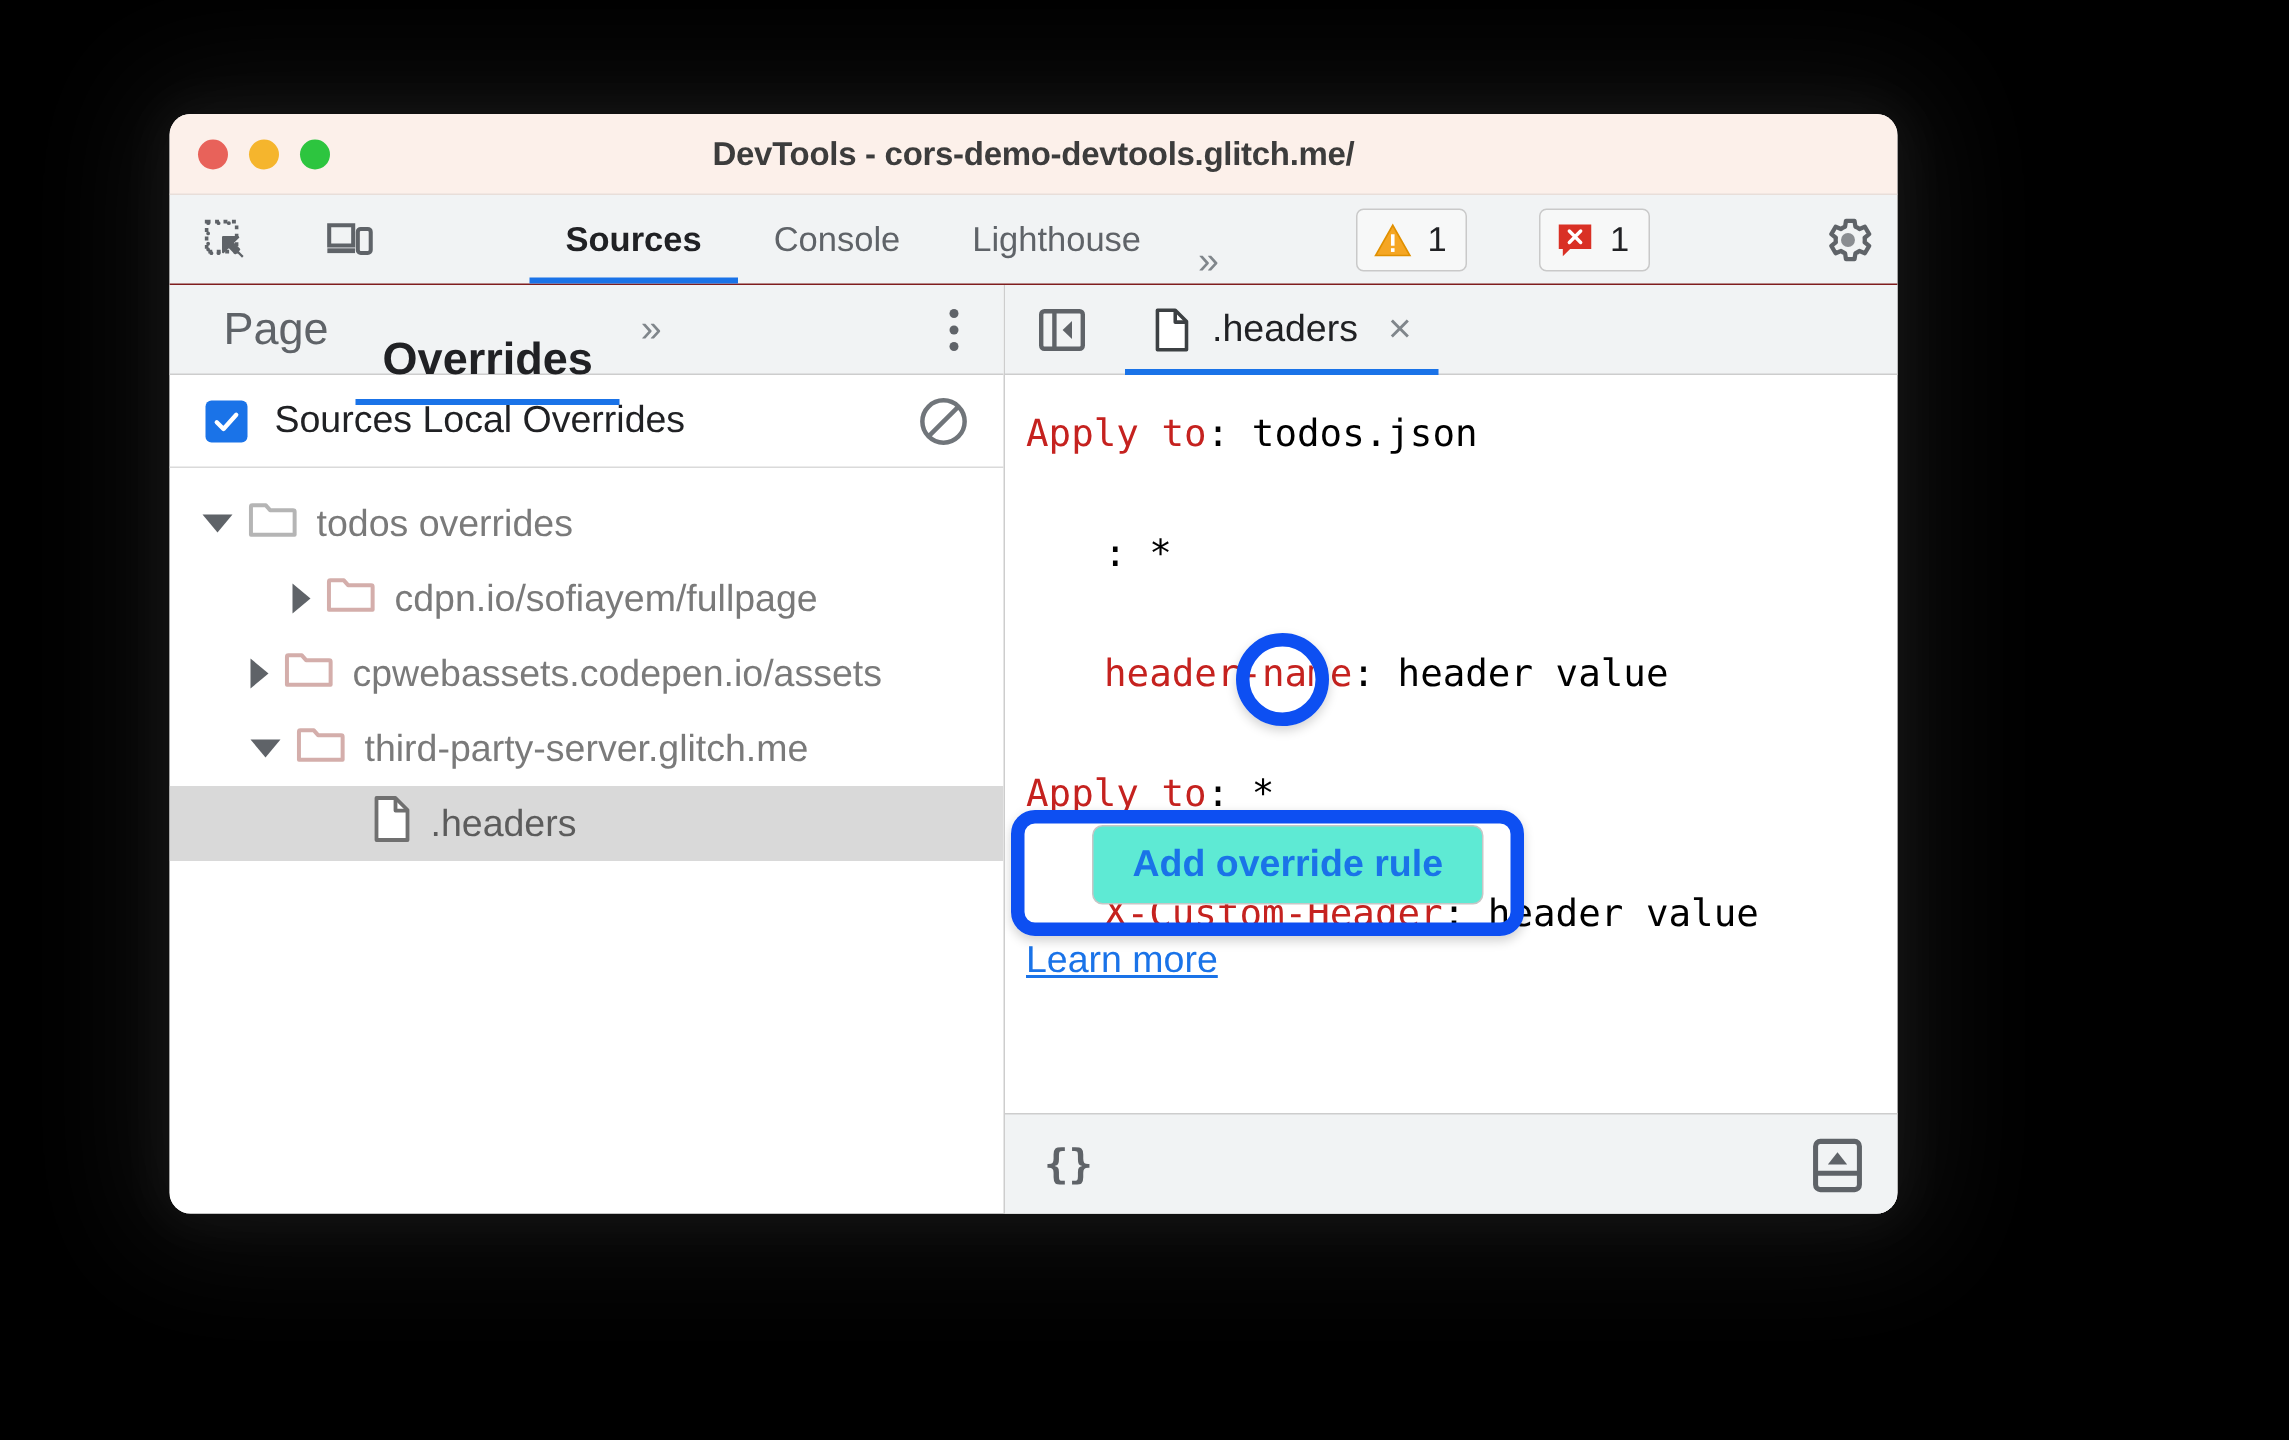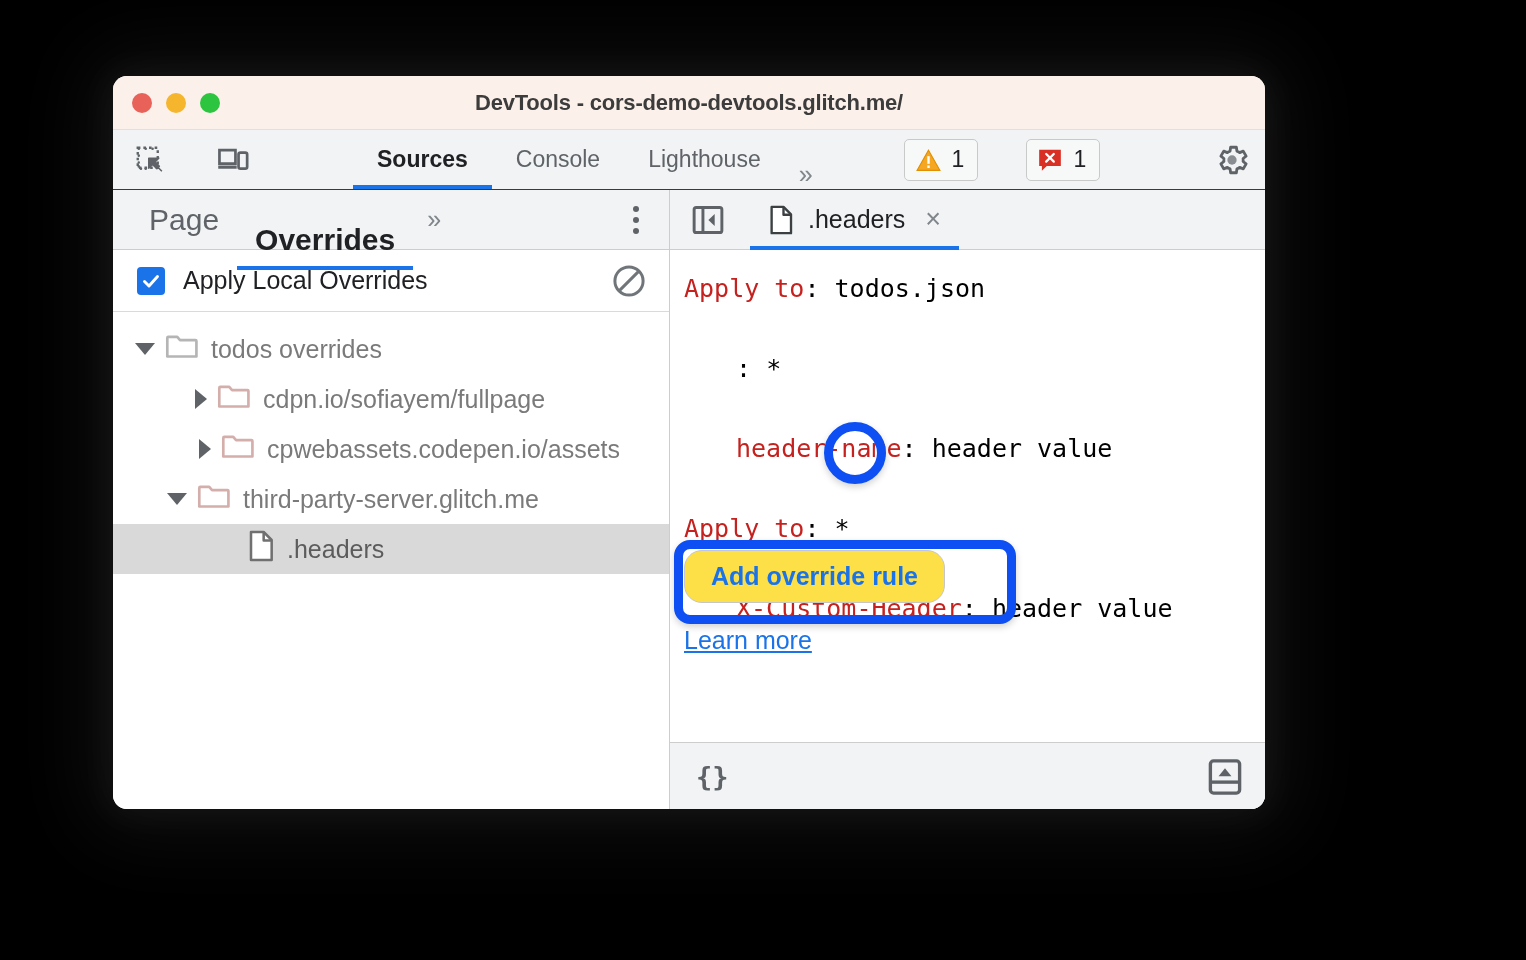--- a/index.html
+++ b/index.html
@@ -292,26 +292,27 @@
     white-space: pre;
   }
   .code-line.indent { padding-left: 66px; }
   .red { color: #c5221f; }
   .gapline { height: 40px; }
 
   #add-override-rule-button {
     font-size: 25px;
     font-weight: bold;
     color: #1a73e8;
-    background: #fde047;
+    background: #5eead4;
     border: 1px solid #c6c6c6;
-    border-radius: 18px;
+    border-radius: 7px;
     padding: 11px 26px;
     display: inline-block;
     white-space: nowrap;
+    margin-left: 44px;
   }
   #learn-more-link {
     font-size: 25px;
     color: #1a73e8;
     text-decoration: underline;
     display: inline-block;
   }
 
   
   .annot {
@@ -443,21 +444,21 @@
             </span>
         </span>
       </div>
 
       <div id="overrides-header">
         <span id="enable-overrides-checkbox">
           <svg width="20" height="20" viewBox="0 0 20 20">
             <path d="M3.5 10.5 L8 15 L16.5 5.5" fill="none" stroke="#ffffff" stroke-width="2.9" stroke-linecap="round" stroke-linejoin="round"></path>
           </svg>
         </span>
-        <span id="enable-overrides-label">Apply Local Overrides</span>
+        <span id="enable-overrides-label">Sources Local Overrides</span>
         <span class="spacer"></span>
         <span style="display:flex;">
           <svg width="36" height="36" viewBox="0 0 24 24">
             <circle cx="12" cy="12" r="9.4" fill="none" stroke="#70757a" stroke-width="2"></circle>
             <path d="M5.6 18.4 L18.4 5.6" stroke="#70757a" stroke-width="2"></path>
           </svg>
         </span>
       </div>
 
       <div id="file-tree">
@@ -475,21 +476,21 @@
         <div class="tree-row" style="padding-left:82px;">
           <span class="tri right"></span>
           <span class="ficon">
             <svg width="34" height="28" viewBox="0 0 24 20">
               <path d="M1.5 17.5V4.2a.7.7 0 0 1 .7-.7h6.4l2 2.3h11a.7.7 0 0 1 .7.7v11z" fill="none" stroke="#d4aeab" stroke-width="1.9" stroke-linejoin="round"></path>
             </svg>
           </span>
           <span class="tree-label">cdpn.io/sofiayem/fullpage</span>
         </div>
 
-        <div class="tree-row" style="padding-left:54px;margin-left:32px;">
+        <div class="tree-row" style="padding-left:54px;">
           <span class="tri right"></span>
           <span class="ficon">
             <svg width="34" height="28" viewBox="0 0 24 20">
               <path d="M1.5 17.5V4.2a.7.7 0 0 1 .7-.7h6.4l2 2.3h11a.7.7 0 0 1 .7.7v11z" fill="none" stroke="#d4aeab" stroke-width="1.9" stroke-linejoin="round"></path>
             </svg>
           </span>
           <span class="tree-label">cpwebassets.codepen.io/assets</span>
         </div>
 
         <div class="tree-row" style="padding-left:54px;">

